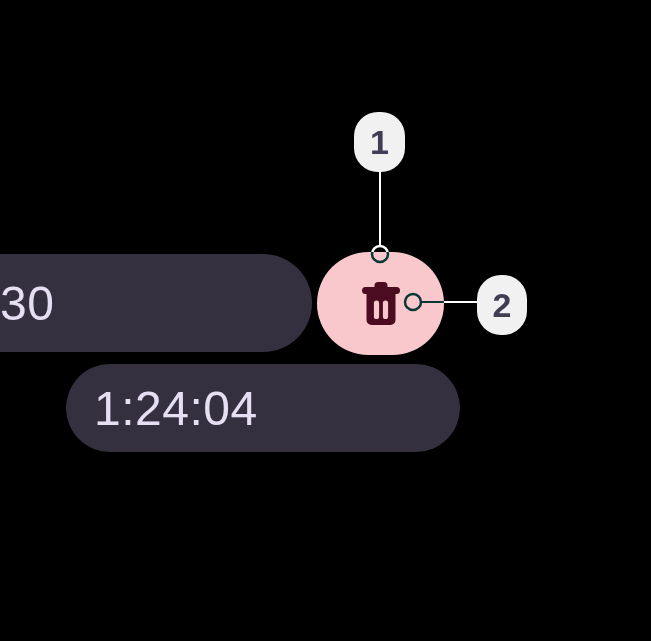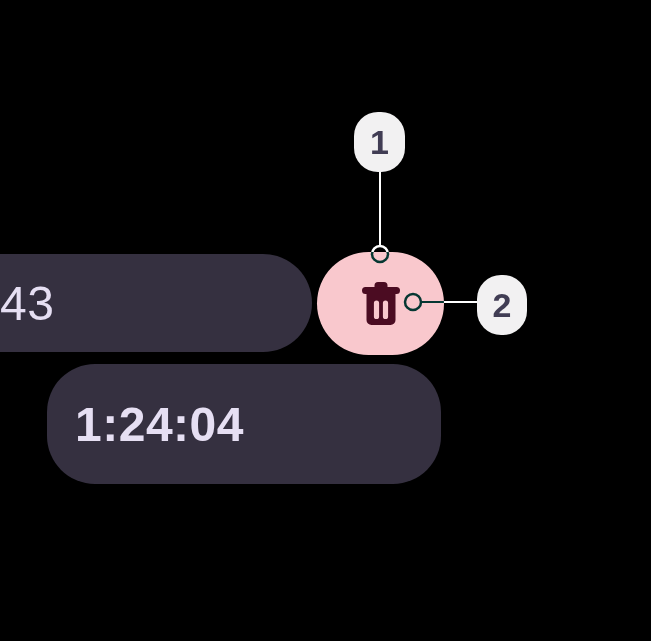--- a/index.html
+++ b/index.html
@@ -30,25 +30,24 @@
     font-size:48px;font-weight:400;
     letter-spacing:0.5px;
   }
   .time-chip--partial{
     left:-200px;top:254px;
     width:512px;height:98px;
     border-radius:49px;
     padding-left:200px;
   }
   .time-chip--full{
-    left:47px;top:364px;
-    width:394px;height:120px;
+    left:66px;top:364px;
+    width:394px;height:88px;
     border-radius:48px;
     padding-left:28px;
-    font-weight:bold;
   }
   
   .delete-button{
     position:absolute;
     left:317px;top:252px;
     width:127px;height:103px;
     border-radius:52px;
     background:var(--delete-button-background);
     border:none;
     display:flex;align-items:center;justify-content:center;
@@ -75,21 +74,21 @@
   }
   .callout-badge--1{left:354px;top:112px;width:51px;height:60px;}
   .callout-badge--2{left:477px;top:275px;width:50px;height:60px;}
 </style>
 </head>
 <body>
 
 <div class="screen">
 
   <div class="time-chip time-chip--partial">
-    <span>43</span>
+    <span>30</span>
   </div>
 
   <div class="time-chip time-chip--full">
     <span>1:24:04</span>
   </div>
 
   <button class="delete-button">
     <svg width="38" height="44" viewBox="0 0 38 44" aria-hidden="true">
       <path fill="var(--delete-icon)" fill-rule="evenodd" d="
         M12.5 5 V3.5 A3.5 3.5 0 0 1 16 0 h6 a3.5 3.5 0 0 1 3.5 3.5 V5 h9

